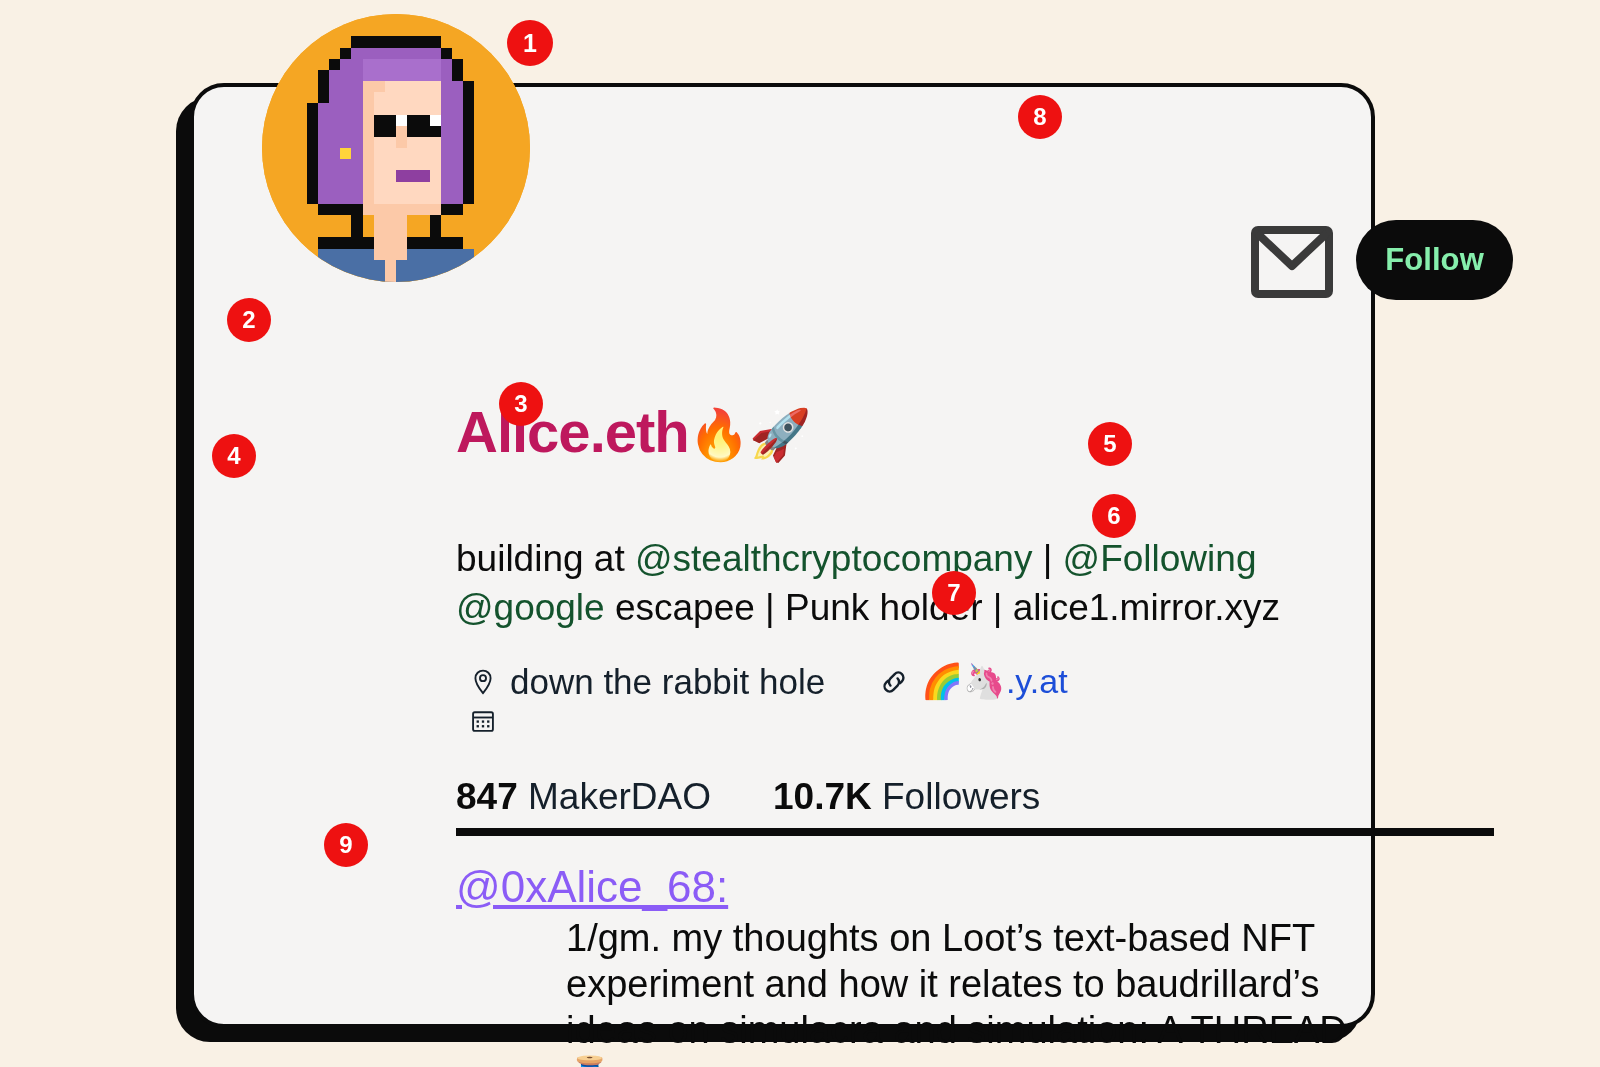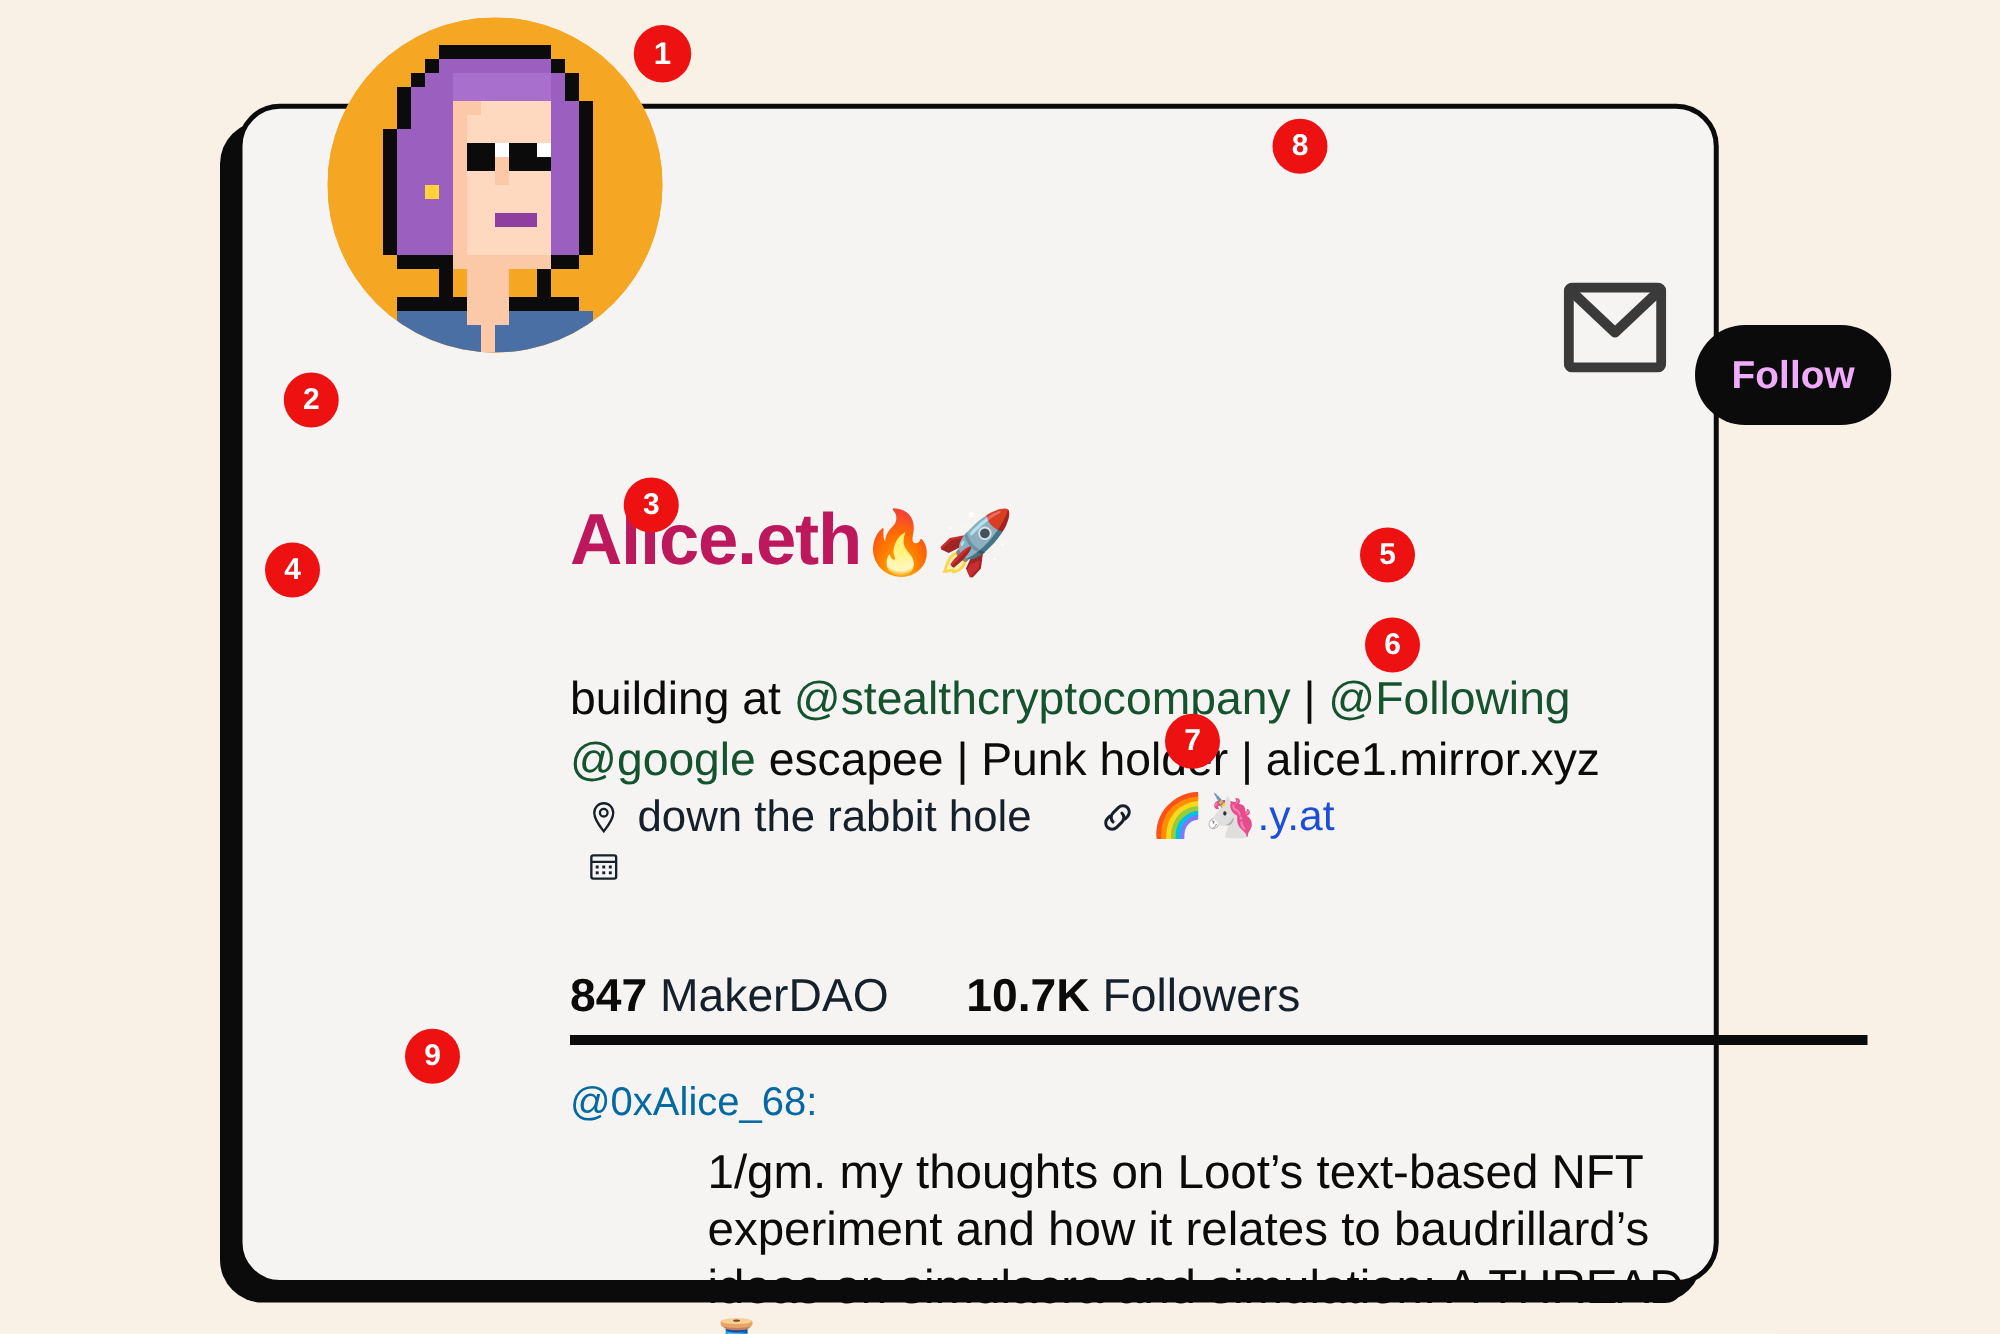--- a/index.html
+++ b/index.html
@@ -56,32 +56,31 @@
   #mail-button svg { display:block; width:100%; height:100%; }
 
   #follow-button {
     position: absolute;
     left: 1162px;
     top: 133px;
     width: 157px;
     height: 80px;
     background: #0B0B0B;
     border-radius: 40px;
-    color: #f0abfc;
+    color: #86efac;
     font-size: 31px;
     font-weight: 700;
     display: flex;
     align-items: center;
     justify-content: center;
     letter-spacing: .1px;
     z-index: 6;
     cursor: pointer;
     border: none;
     font-family: "Liberation Sans", sans-serif;
-    margin-top: 40px;
   }
 
   
   #display-name {
     position: absolute;
     left: 262px;
     top: 316px;
     font-size: 58px;
     font-weight: 700;
     color: #be185d;
@@ -111,21 +110,21 @@
     font-size: 37px;
     color: #0B0B0B;
     line-height: 49px;
   }
   #bio .mention { color: #14532d; }
 
   
   #meta {
     position: absolute;
     left: 274px;
-    top: 544px;
+    top: 572px;
     font-size: 35px;
     color: #15202B;
     line-height: 45px;
     text-align: center;
   }
   .meta-row { display: flex; align-items: center; white-space: nowrap; }
   .meta-row + .meta-row { margin-top: 2px; }
   .meta-icon {
     width: 30px; height: 30px;
     margin-right: 12px;
@@ -158,23 +157,24 @@
     width: 1038px;
     height: 8px;
     background: #0B0B0B;
   }
 
   
   #tweet-handle {
     position: absolute;
     left: 262px;
     top: 778px;
-    font-size: 32px;
-    color: #0369a1;
+    font-size: 44px;
+    color: #8b5cf6;
     line-height: 1;
+    text-decoration: underline;
   }
   #tweet-body {
     position: absolute;
     left: 372px;
     top: 828px;
     width: 800px;
     font-size: 38px;
     color: #0B0B0B;
     line-height: 46px;
   }

